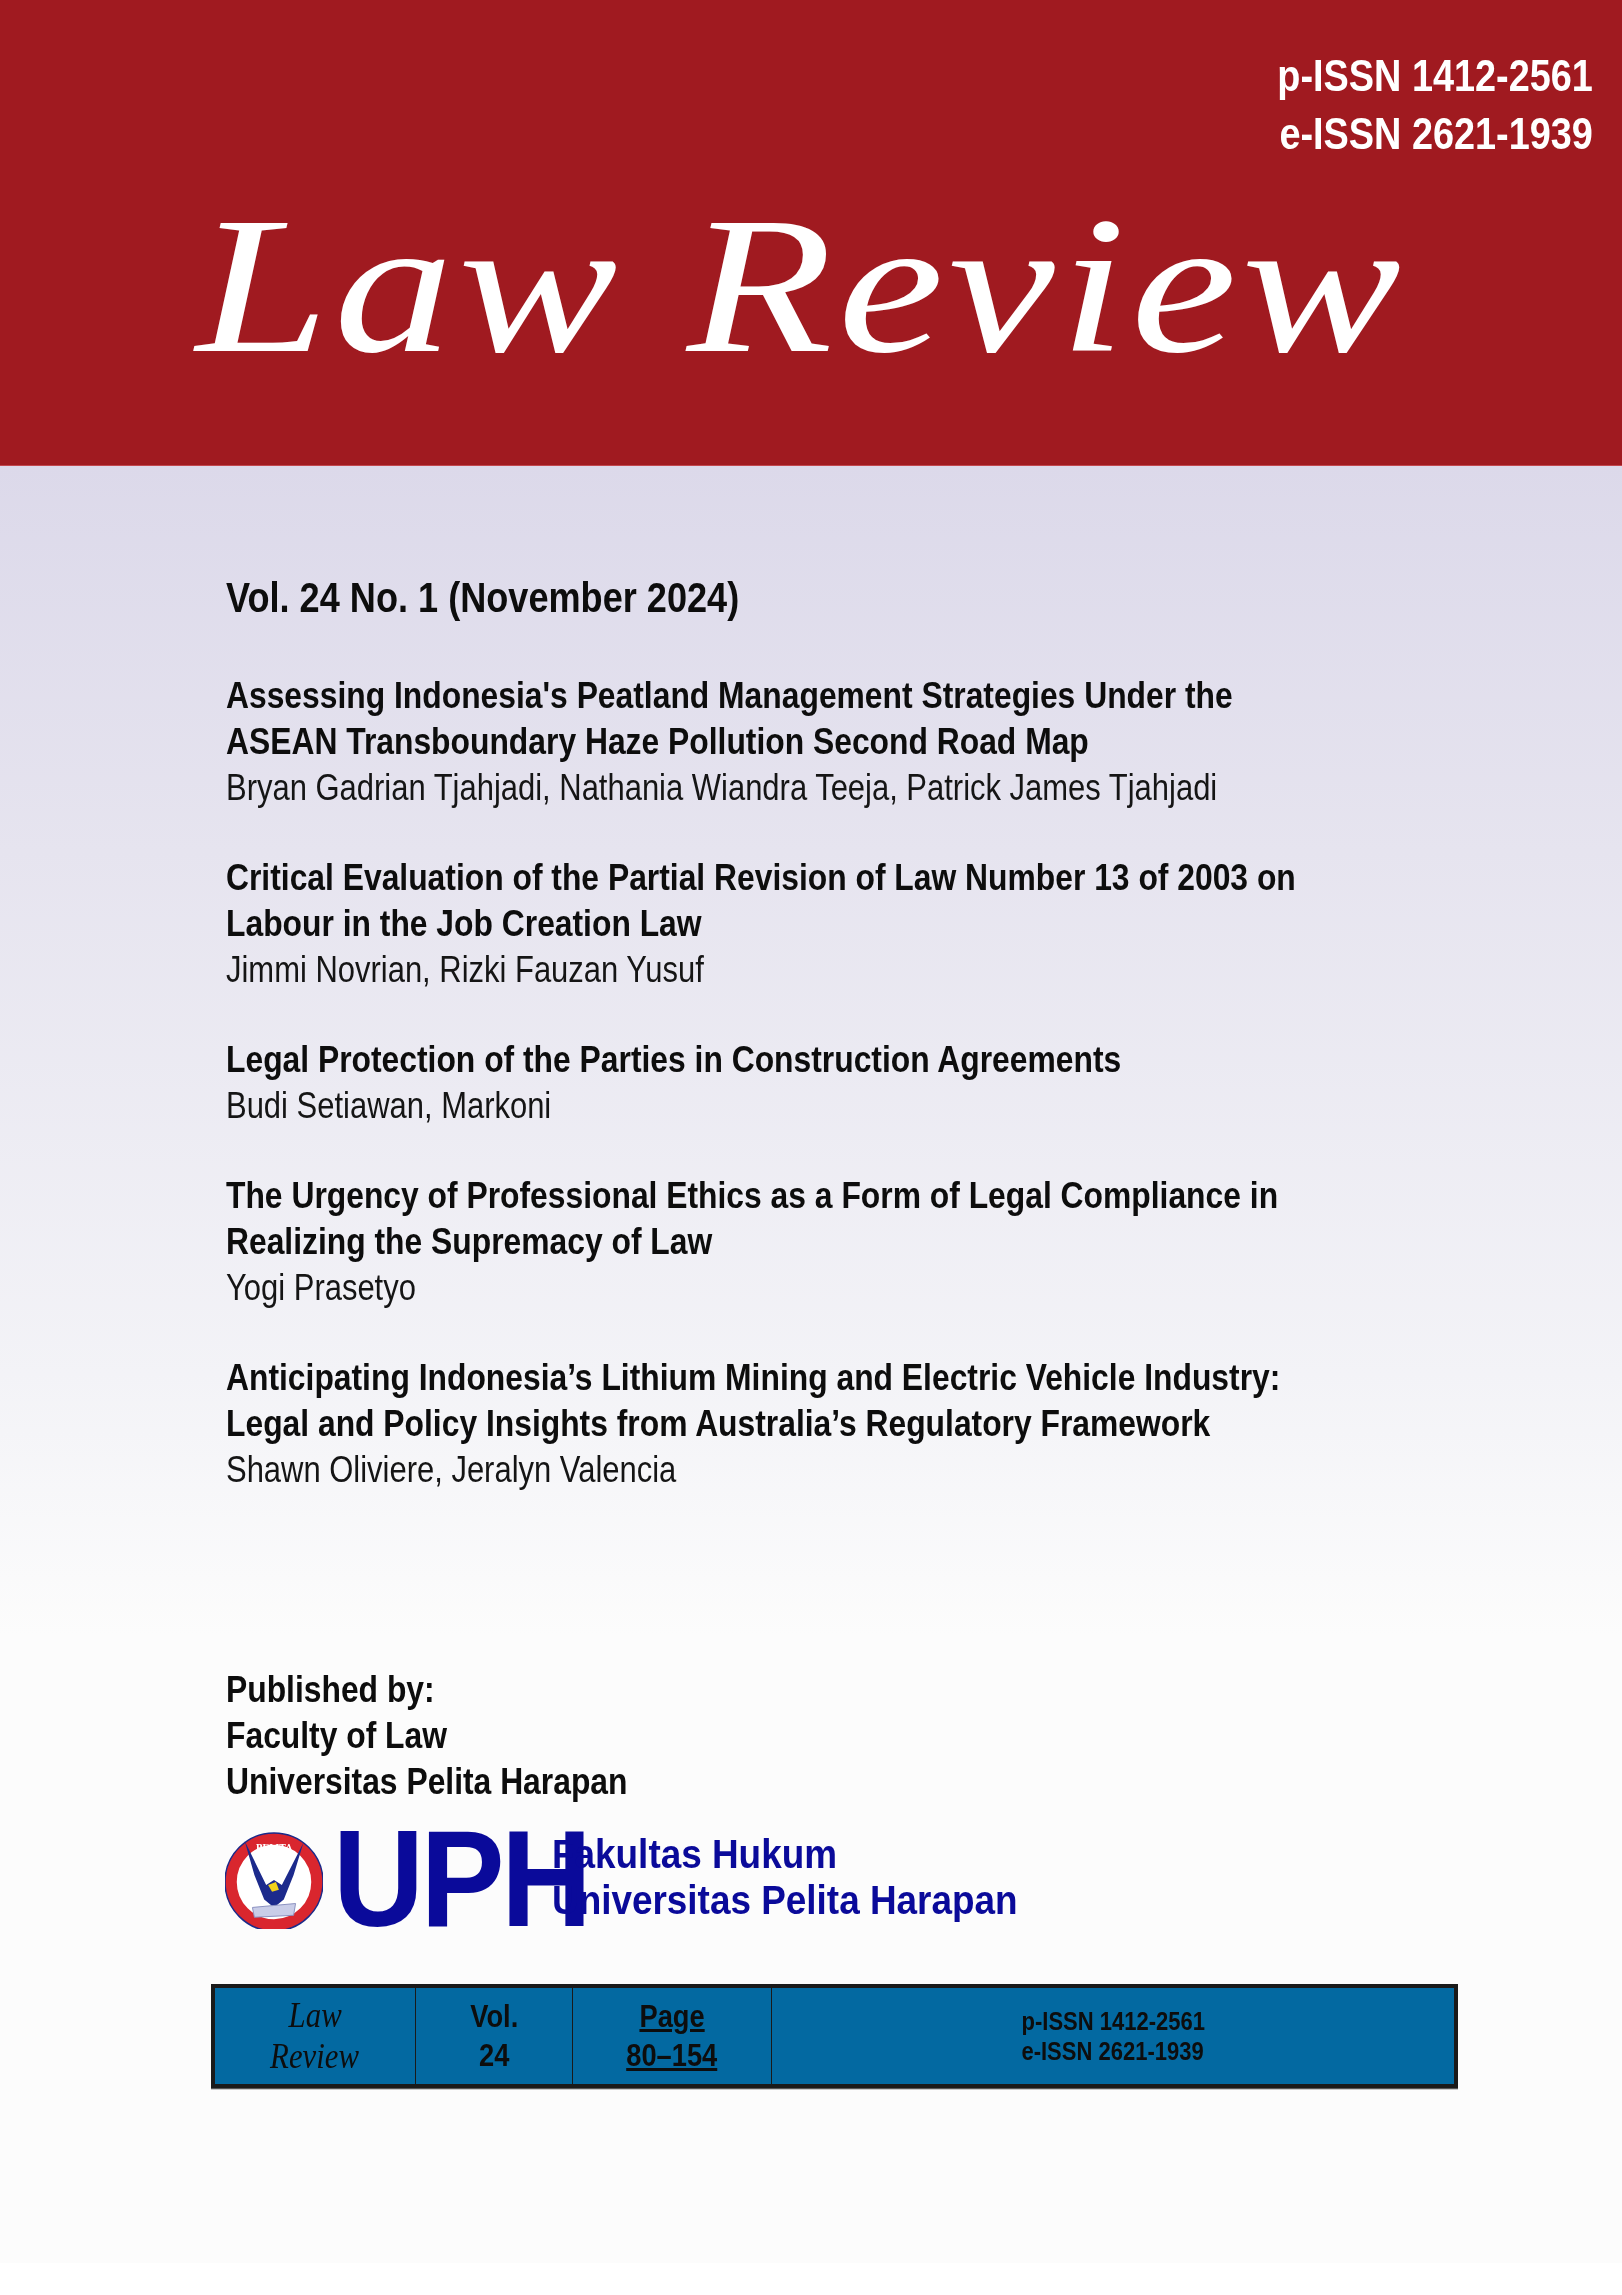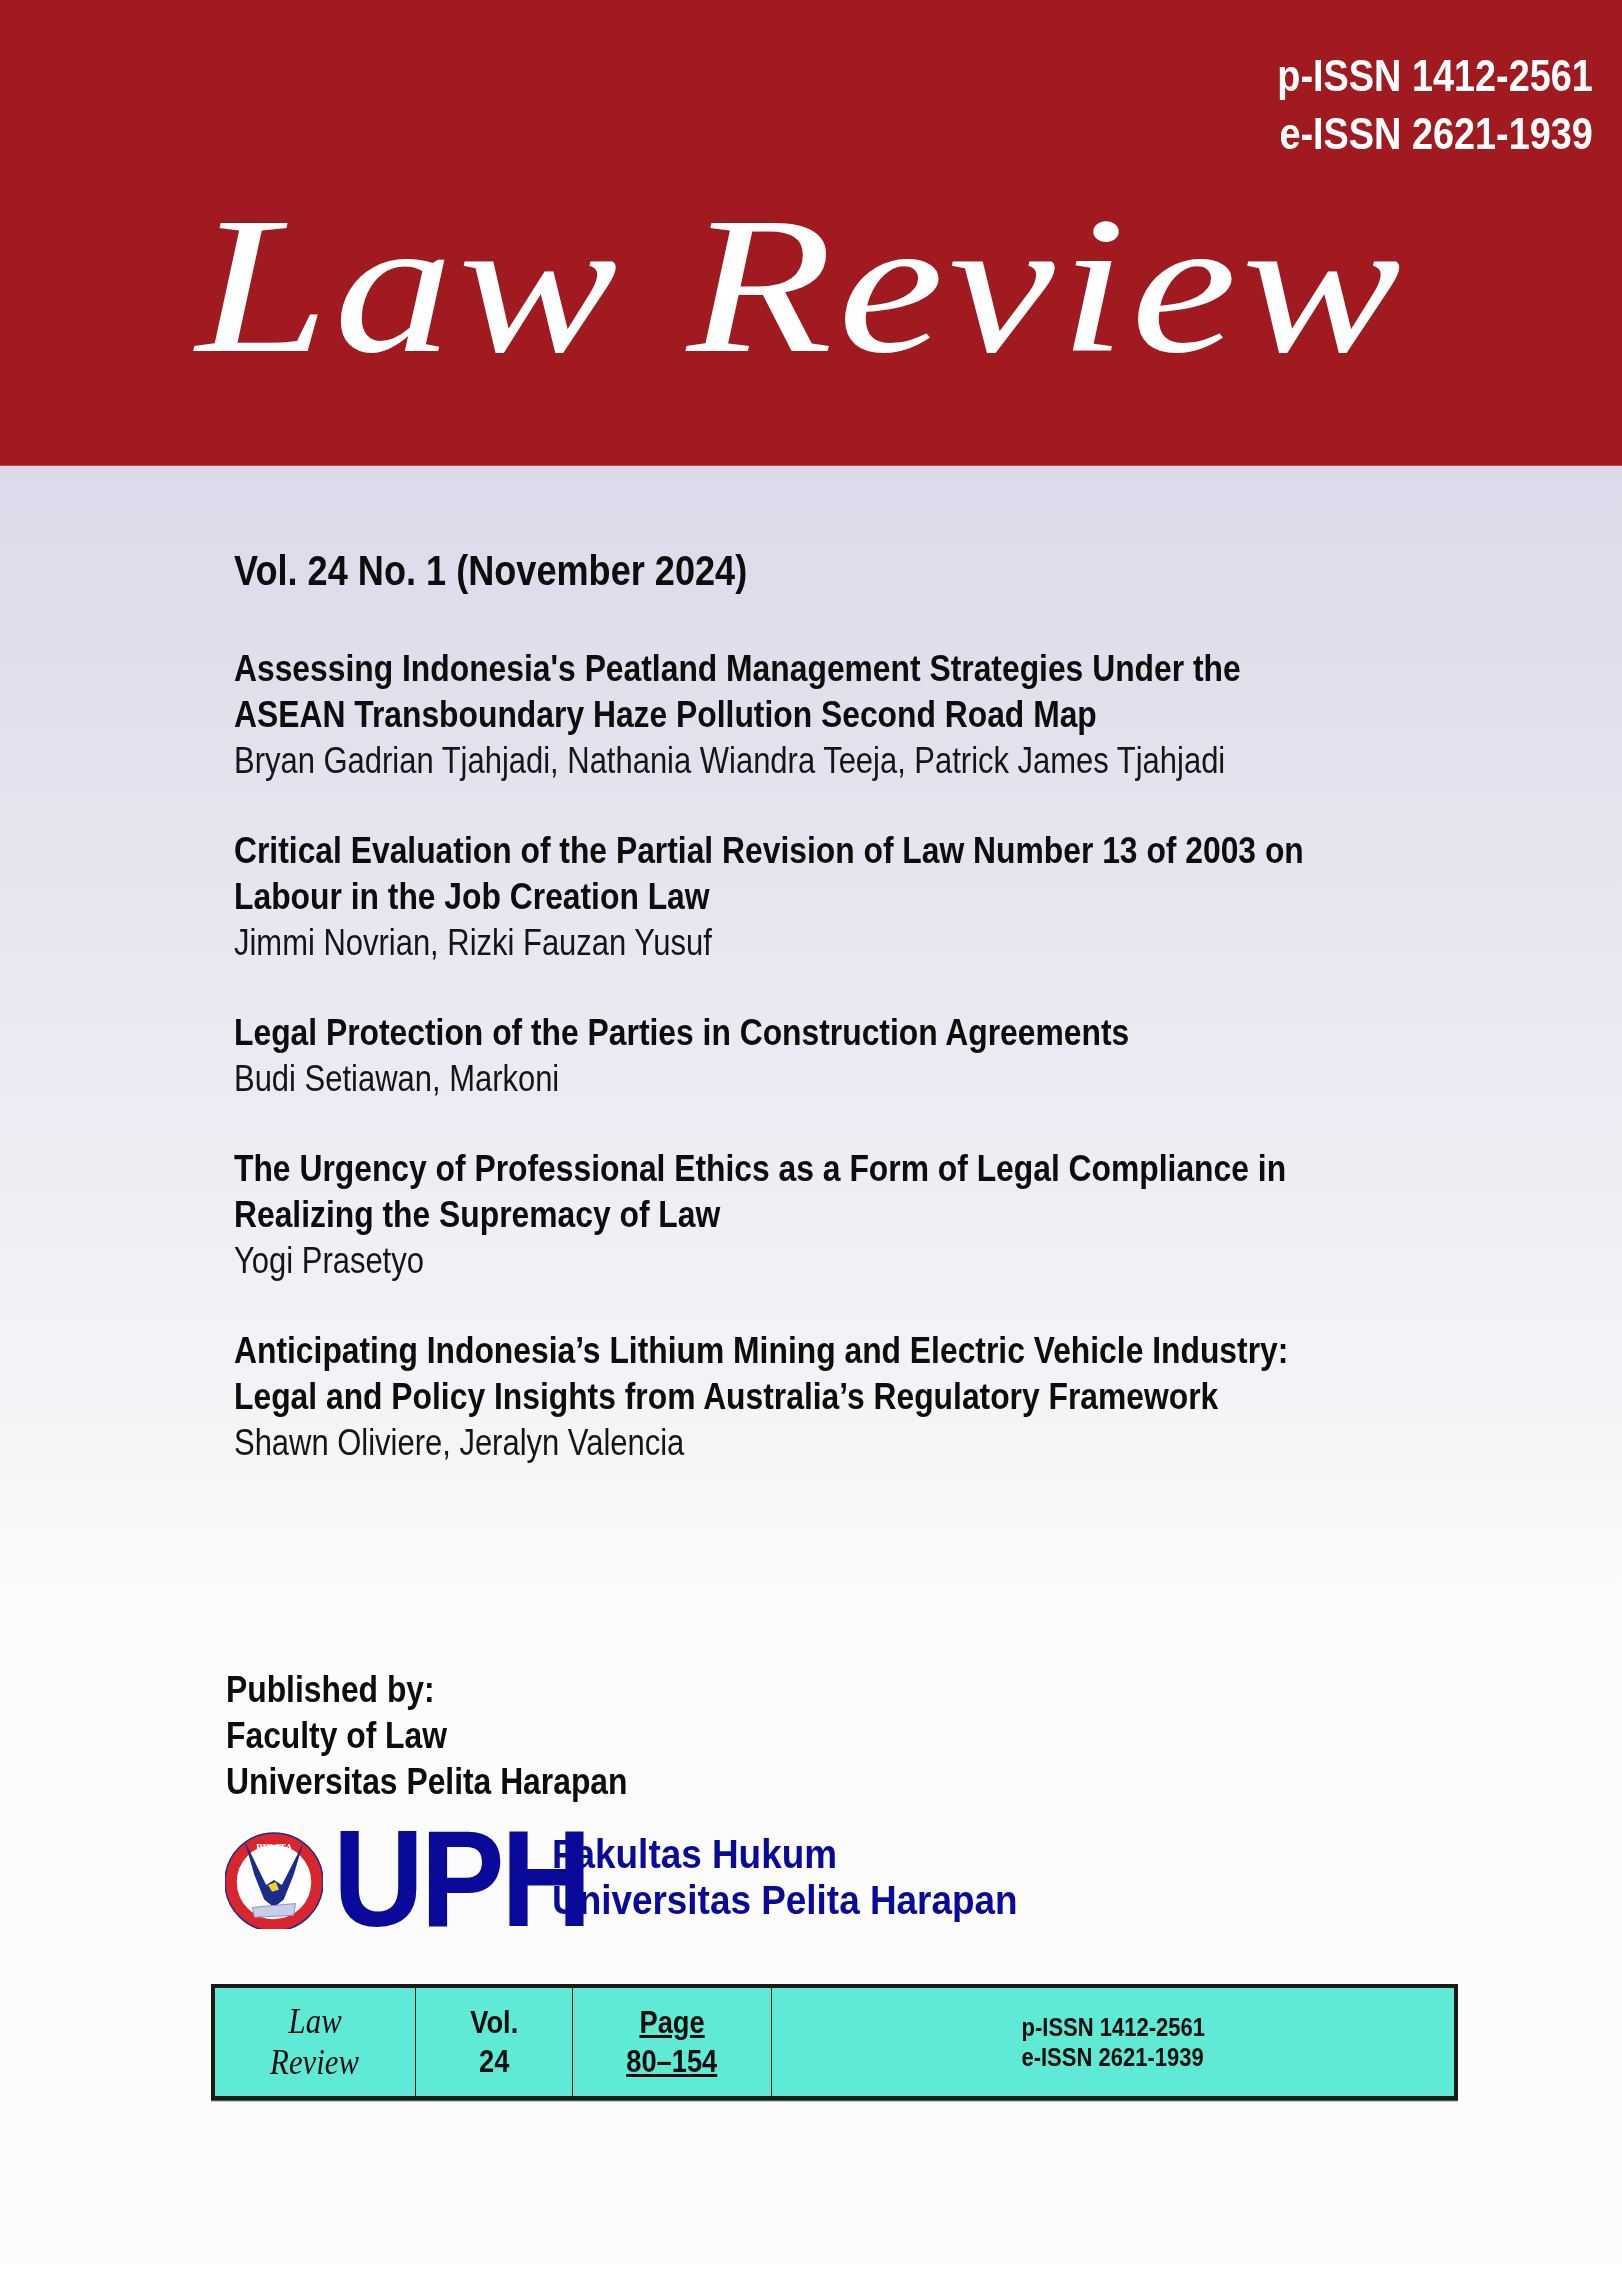--- a/index.html
+++ b/index.html
@@ -19,21 +19,21 @@
       color: #ffffff; font-weight: bold; font-size: 44px; line-height: 58px;
       transform: scaleX(0.86); transform-origin: right top;
     }
     .masthead {
       position: absolute; left: 196px; top: 177px;
       color: #ffffff; font-family: "Liberation Serif", "DejaVu Serif", serif;
       font-style: italic; font-size: 196px; line-height: 216px; letter-spacing: 3.9px;
       transform: scaleX(1.22); transform-origin: left top;
       white-space: nowrap;
     }
-    .content { position: absolute; left: 226px; top: 541px; width: 1243px; margin-left: 8px; }
+    .content { position: absolute; left: 226px; top: 568px; width: 1243px; }
     .vol {
       font-weight: bold; font-size: 43px; line-height: 59px; white-space: nowrap;
       transform: scaleX(0.84); transform-origin: left top; margin-bottom: 46px;
     }
     .article { margin-bottom: 44px; transform: scaleX(0.86); transform-origin: left top; width: 1440px; }
     .article-title { font-weight: bold; font-size: 37px; line-height: 46px; white-space: pre-line; }
     .article-authors { font-size: 36px; line-height: 46px; color: #151515; }
     .publisher {
       position: absolute; left: 226px; top: 1667px;
       font-weight: bold; font-size: 37px; line-height: 46px;
@@ -45,22 +45,22 @@
       position: absolute; left: 108px; top: -13px; color: #0a0a9a; font-weight: bold;
       font-size: 137px; line-height: 131px; letter-spacing: -3.9px;
       transform: scaleX(0.92); transform-origin: left top;
     }
     .logo .logo-text {
       position: absolute; left: 327px; top: 5.2px; color: #0a0a9a; font-weight: bold;
       font-size: 41px; line-height: 46px; white-space: nowrap;
       transform: scaleX(0.9); transform-origin: left top;
     }
     .info-table {
-      position: absolute; left: 211px; top: 1984px; width: 1247px; height: 116px;
-      border: 4.6px solid #1a1a1a; box-sizing: border-box; display: flex; background: #5eead4;
+      position: absolute; left: 211px; top: 1984px; width: 1247px; height: 104px;
+      border: 4.6px solid #1a1a1a; box-sizing: border-box; display: flex; background: #0369a1;
       box-shadow: 0 1.3px 0 #555;
     }
     .cell {
       border-right: 1.3px solid #1a1a1a; display: flex; flex-direction: column;
       align-items: center; justify-content: center; text-align: center;
       font-weight: bold; font-size: 31px; line-height: 39px;
     }
     .cell:last-child { border-right: none; }
     .cell .ln { display: block; transform: scaleX(0.88); white-space: nowrap; }
     .cell.journal .ln { font-family: "Liberation Serif", "DejaVu Serif", serif; font-style: italic; font-weight: normal; font-size: 35px; line-height: 41px; }

